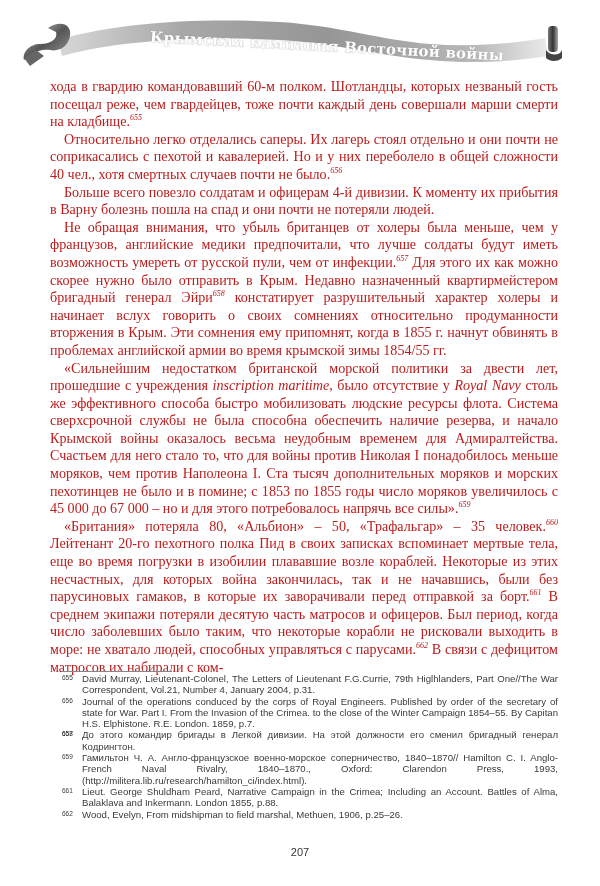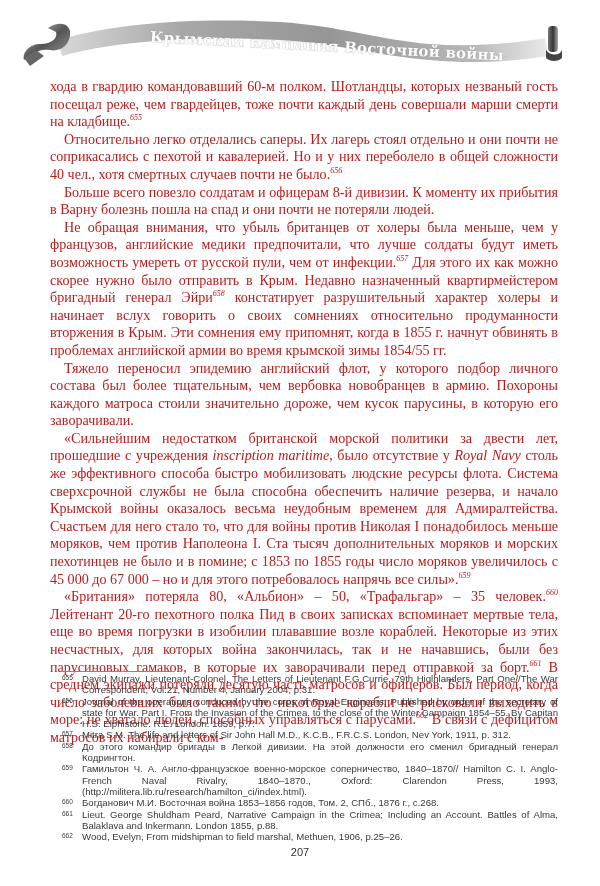--- a/index.html
+++ b/index.html
@@ -67,33 +67,31 @@
     <path d="M24,58 L36,50 L44,56 L30,66 Z" fill="#666"></path>
     <rect x="548" y="26" width="10" height="26" rx="4" fill="url(#curlR)"></rect>
     <path d="M546,50 C550,56 560,56 562,50 L562,58 C558,62 550,62 546,58 Z" fill="#444"></path>
   </svg>
   <div class="banner-title">Крымская кампания Восточной войны</div>
 </div>
 
 <div class="main-text" id="main-text">
     <p class="cont"><span>хода в гвардию командовавший 60-м полком. Шотландцы, которых незваный гость посещал реже, чем гвардейцев, тоже почти каждый день совершали марши смерти на кладбище.</span><sup>655</sup></p>
     <p><span>Относительно легко отделались саперы. Их лагерь стоял отдельно и они почти не соприкасались с пехотой и кавалерией. Но и у них переболело в общей сложности 40 чел., хотя смертных случаев почти не было.</span><sup>656</sup></p>
-    <p><span>Больше всего повезло солдатам и офицерам 8-й дивизии. К моменту их прибытия в Варну болезнь пошла на спад и они почти не потеряли людей.</span></p>
+    <p><span>Больше всего повезло солдатам и офицерам 4-й дивизии. К моменту их прибытия в Варну болезнь пошла на спад и они почти не потеряли людей.</span></p>
     <p><span>Не обращая внимания, что убыль британцев от холеры была меньше, чем у французов, английские медики предпочитали, что лучше солдаты будут иметь возможность умереть от русской пули, чем от инфекции.</span><sup>657</sup><span> Для этого их как можно скорее нужно было отправить в Крым. Недавно назначенный квартирмейстером бригадный генерал Эйри</span><sup>658</sup><span> констатирует разрушительный характер холеры и начинает вслух говорить о своих сомнениях относительно продуманности вторжения в Крым. Эти сомнения ему припомнят, когда в 1855 г. начнут обвинять в проблемах английской армии во время крымской зимы 1854/55 гг.</span></p>
-    <p><span>Тяжело переносил эпидемию английский флот, у которого подбор личного состава был более тщательным, чем вербовка новобранцев в армию. Похороны каждого матроса стоили значительно дороже, чем кусок парусины, в которую его заворачивали.</span></p>
     <p><span>«Сильнейшим недостатком британской морской политики за двести лет, прошедшие с учреждения </span><i>inscription maritime</i><span>, было отсутствие у </span><i>Royal Navy</i><span> столь же эффективного способа быстро мобилизовать людские ресурсы флота. Система сверхсрочной службы не была способна обеспечить наличие резерва, и начало Крымской войны оказалось весьма неудобным временем для Адмиралтейства. Счастьем для него стало то, что для войны против Николая I понадобилось меньше моряков, чем против Наполеона I. Ста тысяч дополнительных моряков и морских пехотинцев не было и в помине; с 1853 по 1855 годы число моряков увеличилось с 45 000 до 67 000 – но и для этого потребовалось напрячь все силы».</span><sup>659</sup></p>
     <p><span>«Британия» потеряла 80, «Альбион» – 50, «Трафальгар» – 35 человек.</span><sup>660</sup><span> Лейтенант 20-го пехотного полка Пид в своих записках вспоминает мертвые тела, еще во время погрузки в изобилии плававшие возле кораблей. Некоторые из этих несчастных, для которых война закончилась, так и не начавшись, были без парусиновых гамаков, в которые их заворачивали перед отправкой за борт.</span><sup>661</sup><span> В среднем экипажи потеряли десятую часть матросов и офицеров. Был период, когда число заболевших было таким, что некоторые корабли не рисковали выходить в море: не хватало людей, способных управляться с парусами.</span><sup>662</sup><span> В связи с дефицитом матросов их набирали с ком-</span></p>
   </div>
 
 <div class="separator"></div>
 
 <div class="footnotes" id="footnotes">
     <div class="fn"><span class="fn-num">655</span><span>David Murray, Lieutenant-Colonel, The Letters of Lieutenant F.G.Currie, 79th Higlhlanders, Part One//The War Correspondent, Vol.21, Number 4, January 2004, p.31.</span></div>
     <div class="fn"><span class="fn-num">656</span><span>Journal of the operations conduced by the corps of Royal Engineers. Published by order of the secretary of state for War. Part I. From the Invasion of the Crimea. to the close of the Winter Campaign 1854–55. By Capitan H.S. Elphistone. R.E. London. 1859, p.7.</span></div>
-    <div class="fn"><span class="fn-num">657</span><span>Mitra S.M. The life and letters of Sir John Hall M.D., K.C.B., F.R.C.S. London, Nev York, 1911, p. 312.</span></div>
+    <div class="fn"><span class="fn-num">657</span></div>
     <div class="fn"><span class="fn-num">658</span><span>До этого командир бригады в Легкой дивизии. На этой должности его сменил бригадный генерал Кодрингтон.</span></div>
     <div class="fn"><span class="fn-num">659</span><span>Гамильтон Ч. А. Англо-французское военно-морское соперничество, 1840–1870// Hamilton C. I. Anglo-French Naval Rivalry, 1840–1870., Oxford: Clarendon Press, 1993, (http://militera.lib.ru/research/hamilton_ci/index.html).</span></div>
-    <div class="fn"><span class="fn-num">660</span><span>Богданович М.И. Восточная война 1853–1856 годов, Том. 2, СПб., 1876 г., с.268.</span></div>
     <div class="fn"><span class="fn-num">661</span><span>Lieut. George Shuldham Peard, Narrative Campaign in the Crimea; Including an Account. Battles of Alma, Balaklava and Inkermann. London 1855, p.88.</span></div>
     <div class="fn"><span class="fn-num">662</span><span>Wood, Evelyn, From midshipman to field marshal, Methuen, 1906, p.25–26.</span></div>
   </div>
 
 <div class="page-number">207</div>
 
 </body></html>

